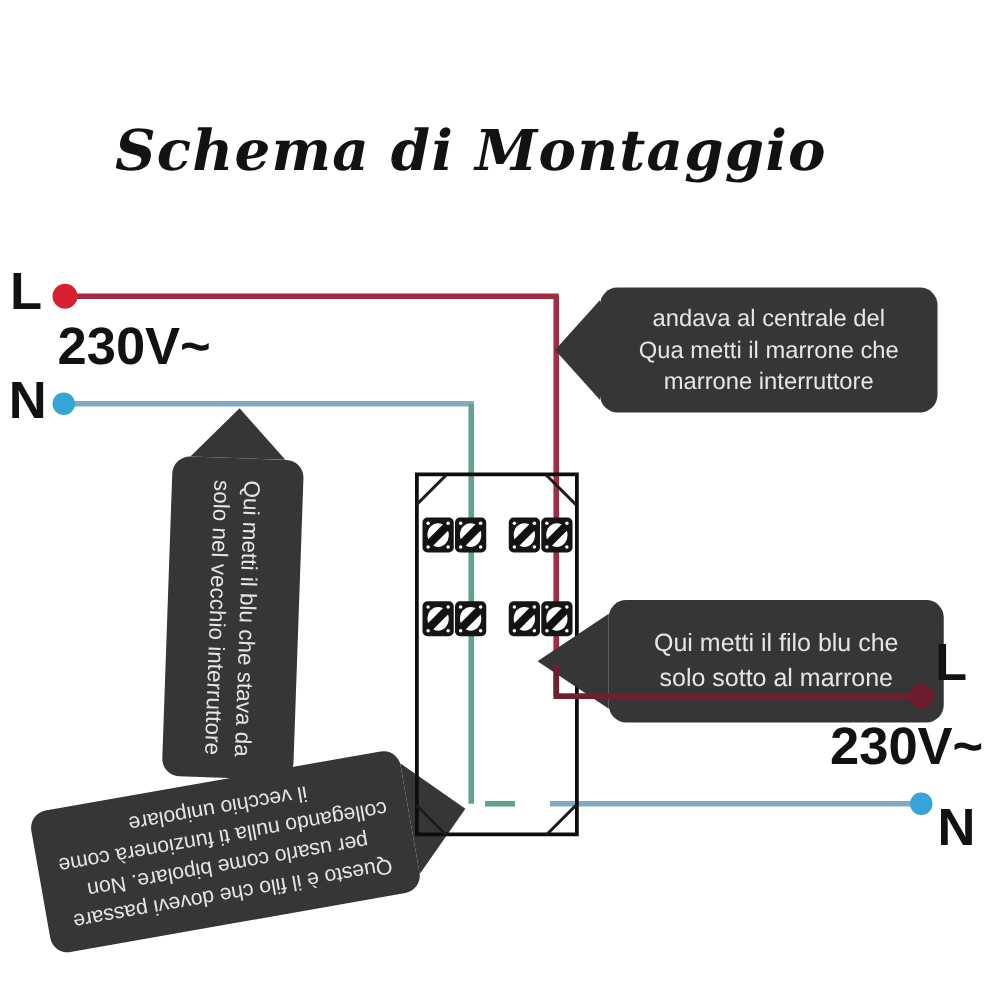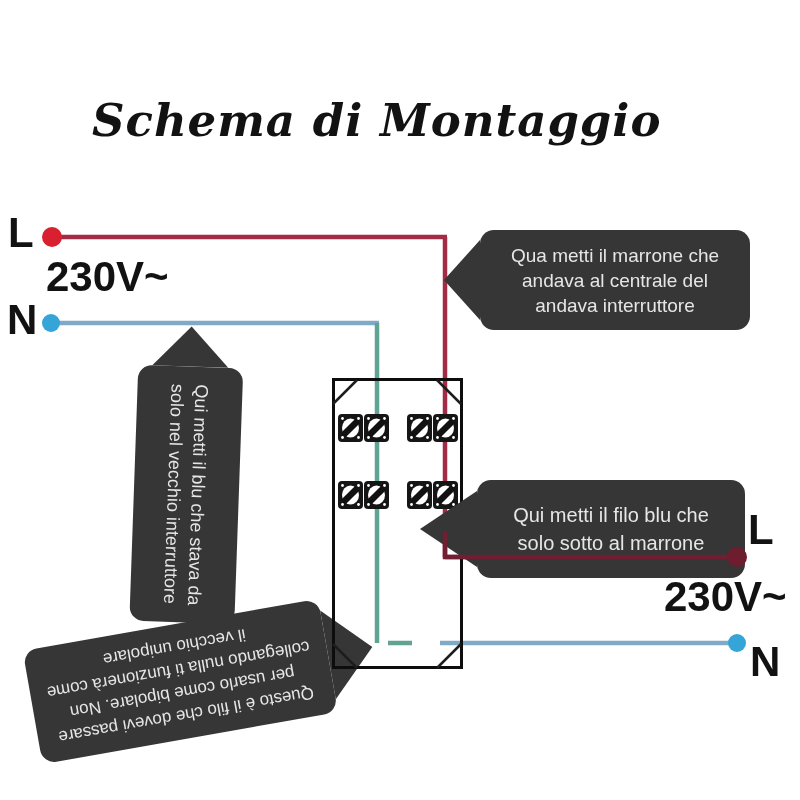--- a/index.html
+++ b/index.html
@@ -49,21 +49,21 @@
     background:var(--callout-bg);border-radius:14px;color:var(--callout-text);
     display:flex;flex-direction:column;justify-content:center;text-align:center;
     flex:1 1 auto;height:100%;
   }
   .callout .line{white-space:nowrap;}
 
   #callout-brown{left:444px;top:230px;width:306px;height:100px;}
   #callout-brown .tip{border-top:40px solid transparent;border-bottom:40px solid transparent;border-right:36px solid var(--callout-bg);}
   #callout-brown .line{font-size:19px;line-height:25px;}
 
-  #callout-blue-under{left:420px;top:480px;width:325px;height:98px;}
+  #callout-blue-under{left:430px;top:480px;width:325px;height:98px;}
   #callout-blue-under .tip{border-top:38px solid transparent;border-bottom:38px solid transparent;border-right:57px solid var(--callout-bg);}
   #callout-blue-under .line{font-size:20px;line-height:28px;}
 
   #callout-blue-alone{left:39px;top:422px;width:296px;height:105px;transform:rotate(92deg);}
   #callout-blue-alone .tip{border-top:38px solid transparent;border-bottom:38px solid transparent;border-right:40px solid var(--callout-bg);}
   #callout-blue-alone .line{font-size:18px;line-height:24px;}
 
   #callout-bipolar{left:30px;top:620px;width:345px;height:115px;transform:rotate(170deg);z-index:20;}
   #callout-bipolar .tip{border-top:45px solid transparent;border-bottom:45px solid transparent;border-right:45px solid var(--callout-bg);}
   #callout-bipolar .line{font-size:17px;line-height:23px;}
@@ -121,23 +121,23 @@
     <use href="#screw" x="433" y="414"></use>
     <use href="#screw" x="338" y="481"></use>
     <use href="#screw" x="364" y="481"></use>
     <use href="#screw" x="407" y="481"></use>
     <use href="#screw" x="433" y="481"></use>
   </svg>
 
   <div class="callout" id="callout-brown">
     <div class="tip"></div>
     <div class="box">
+      <div class="line">andava al centrale del</div>
       <div class="line">Qua metti il marrone che</div>
-      <div class="line">andava al centrale del</div>
-      <div class="line">andava interruttore</div>
+      <div class="line">marrone interruttore</div>
     </div>
   </div>
 
   <div class="callout" id="callout-blue-alone">
     <div class="tip"></div>
     <div class="box">
       <div class="line">Qui metti il blu che stava da</div>
       <div class="line">solo nel vecchio interruttore</div>
     </div>
   </div>

